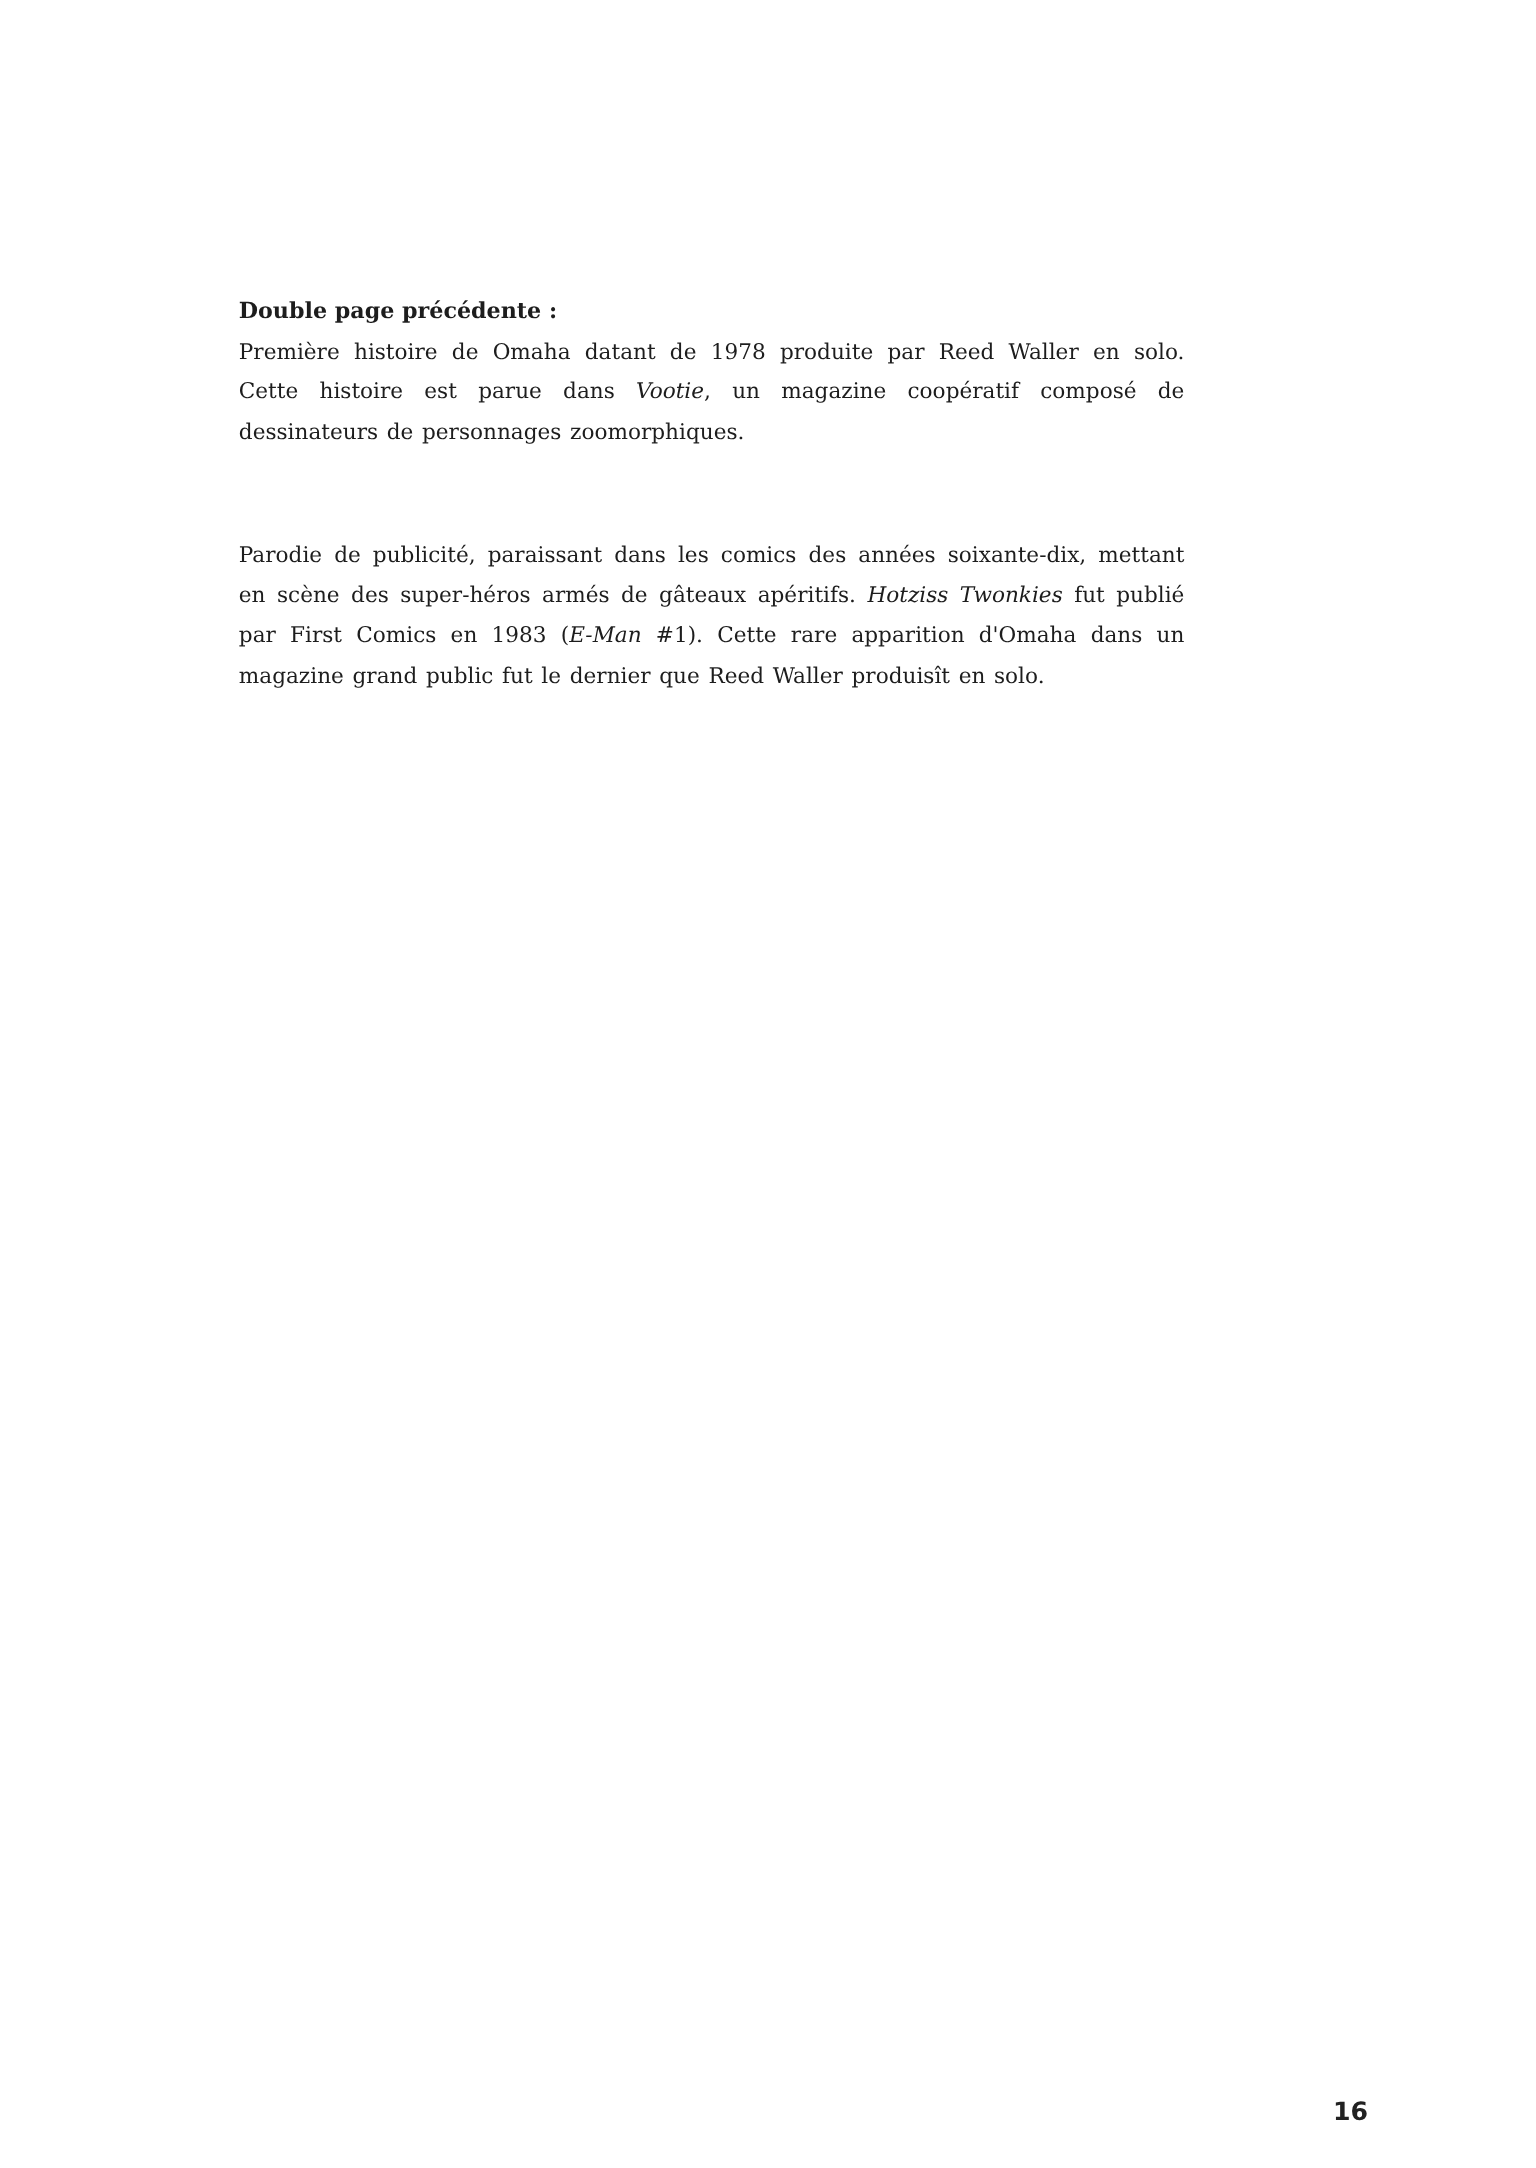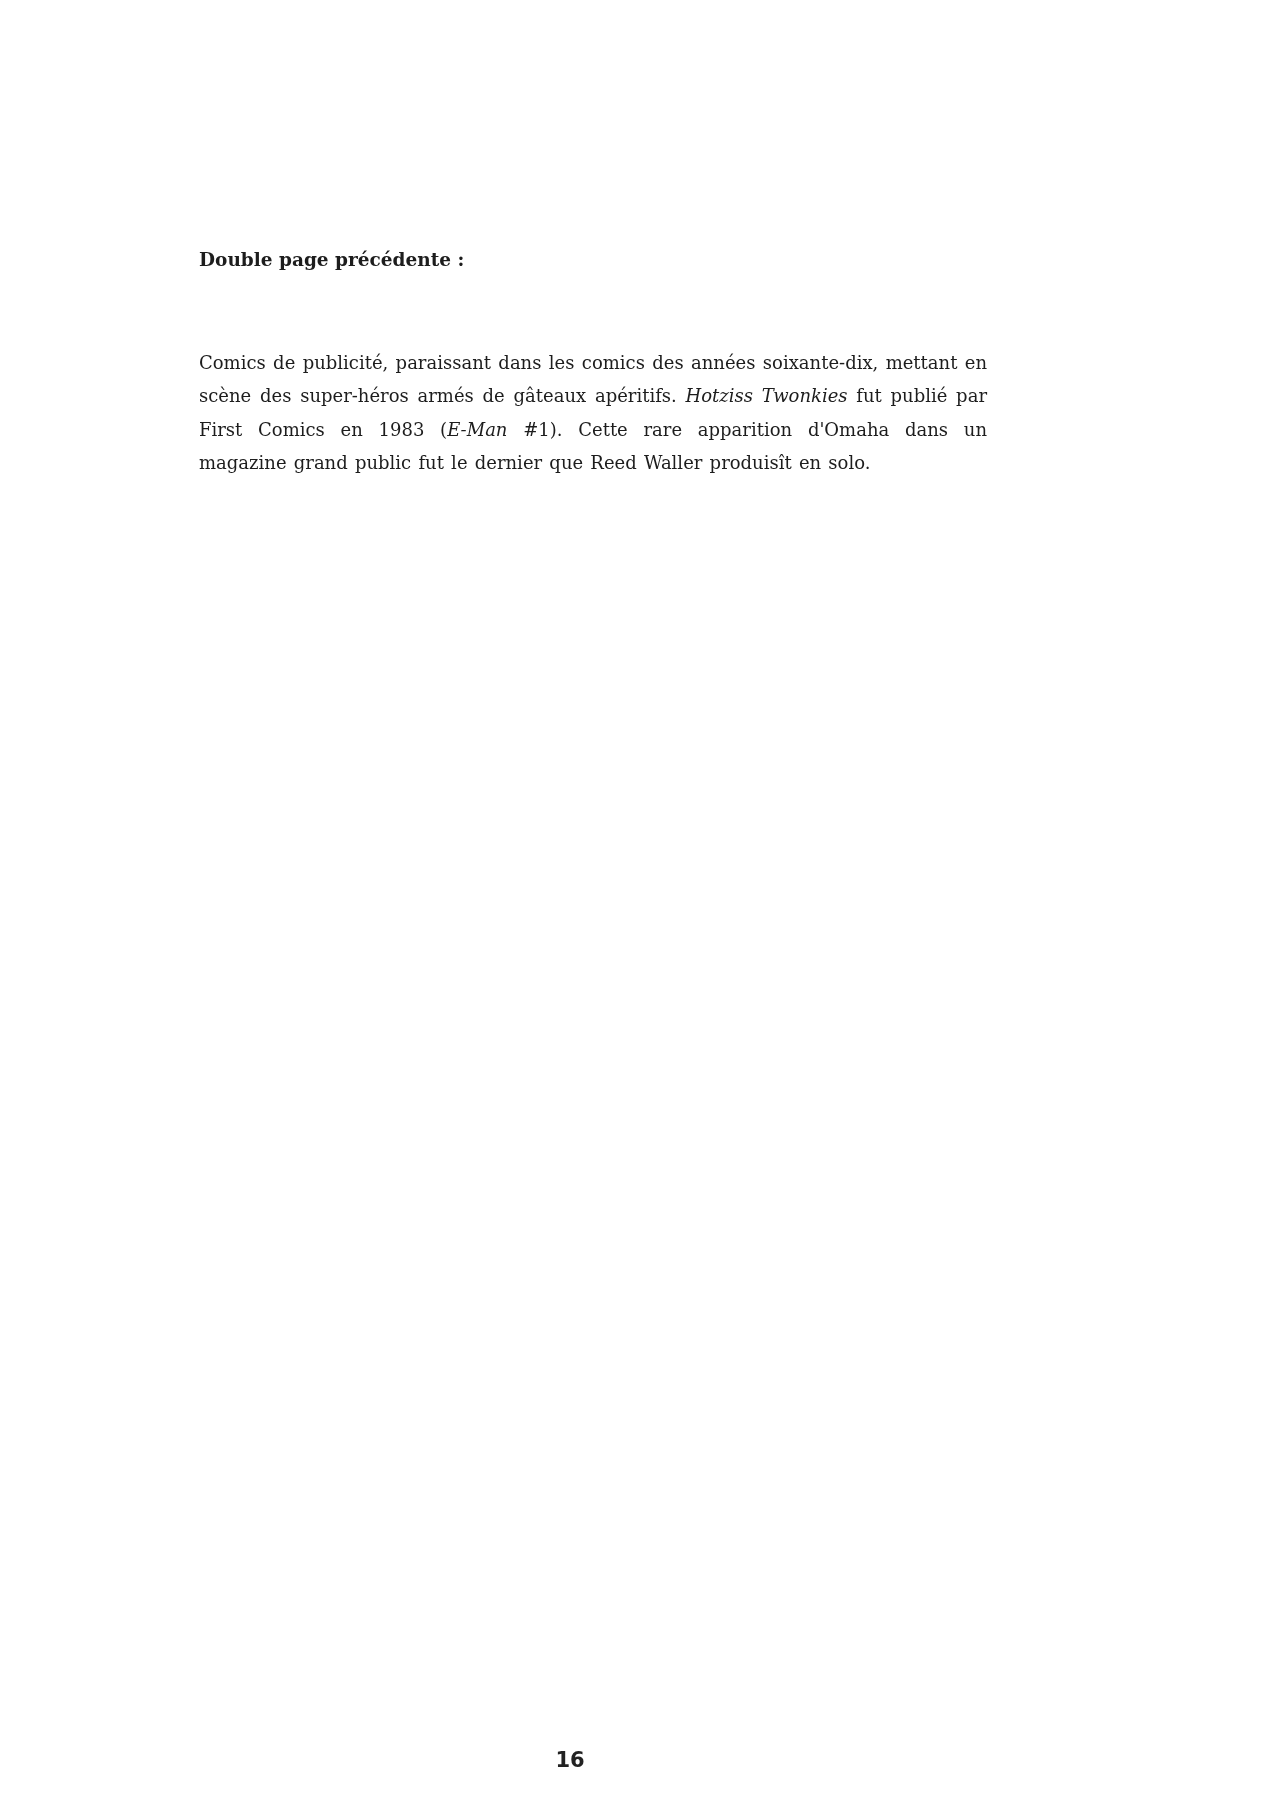--- a/index.html
+++ b/index.html
@@ -40,34 +40,35 @@
     font-style: italic;
   }
   .section + .section {
     margin-top: 69px;
   }
   .page-number {
     position: absolute;
     top: 1748px;
     left: 0;
     width: 100%;
-    text-align: center;
+    text-align: right;
     font-family: "DejaVu Sans", "Liberation Sans", sans-serif;
     font-weight: bold;
     font-size: 21px;
     color: #222222;
   }
 </style>
 </head>
 <body>
 
 <div class="page">
   <div class="text-block" id="text-block">
   <section class="section">
     <h2 class="heading">Double page précédente :</h2>
+  <p><span>Première histoire de Omaha datant de 1978 produite par Reed Waller en solo. Cette histoire est parue dans </span><em>Vootie</em><span>, un magazine coopératif composé de dessinateurs de personnages zoomorphiques.</span></p>
       </section>
 
   <section class="section">
-  <p><span>Comics de publicité, paraissant dans les comics des années soixante-dix, mettant en scène des super-héros armés de gâteaux apéritifs. </span><em>Hotziss Twonkies</em><span> fut publié par First Comics en 1983 (</span><em>E-Man</em><span> #1). Cette rare apparition d'Omaha dans un magazine grand public fut le dernier que Reed Waller produisît en solo.</span></p>
+  <p><span>Parodie de publicité, paraissant dans les comics des années soixante-dix, mettant en scène des super-héros armés de gâteaux apéritifs. </span><em>Hotziss Twonkies</em><span> fut publié par First Comics en 1983 (</span><em>E-Man</em><span> #1). Cette rare apparition d'Omaha dans un magazine grand public fut le dernier que Reed Waller produisît en solo.</span></p>
       </section>
 </div>
   <div class="page-number">16</div>
 </div>
 
 </body></html>

